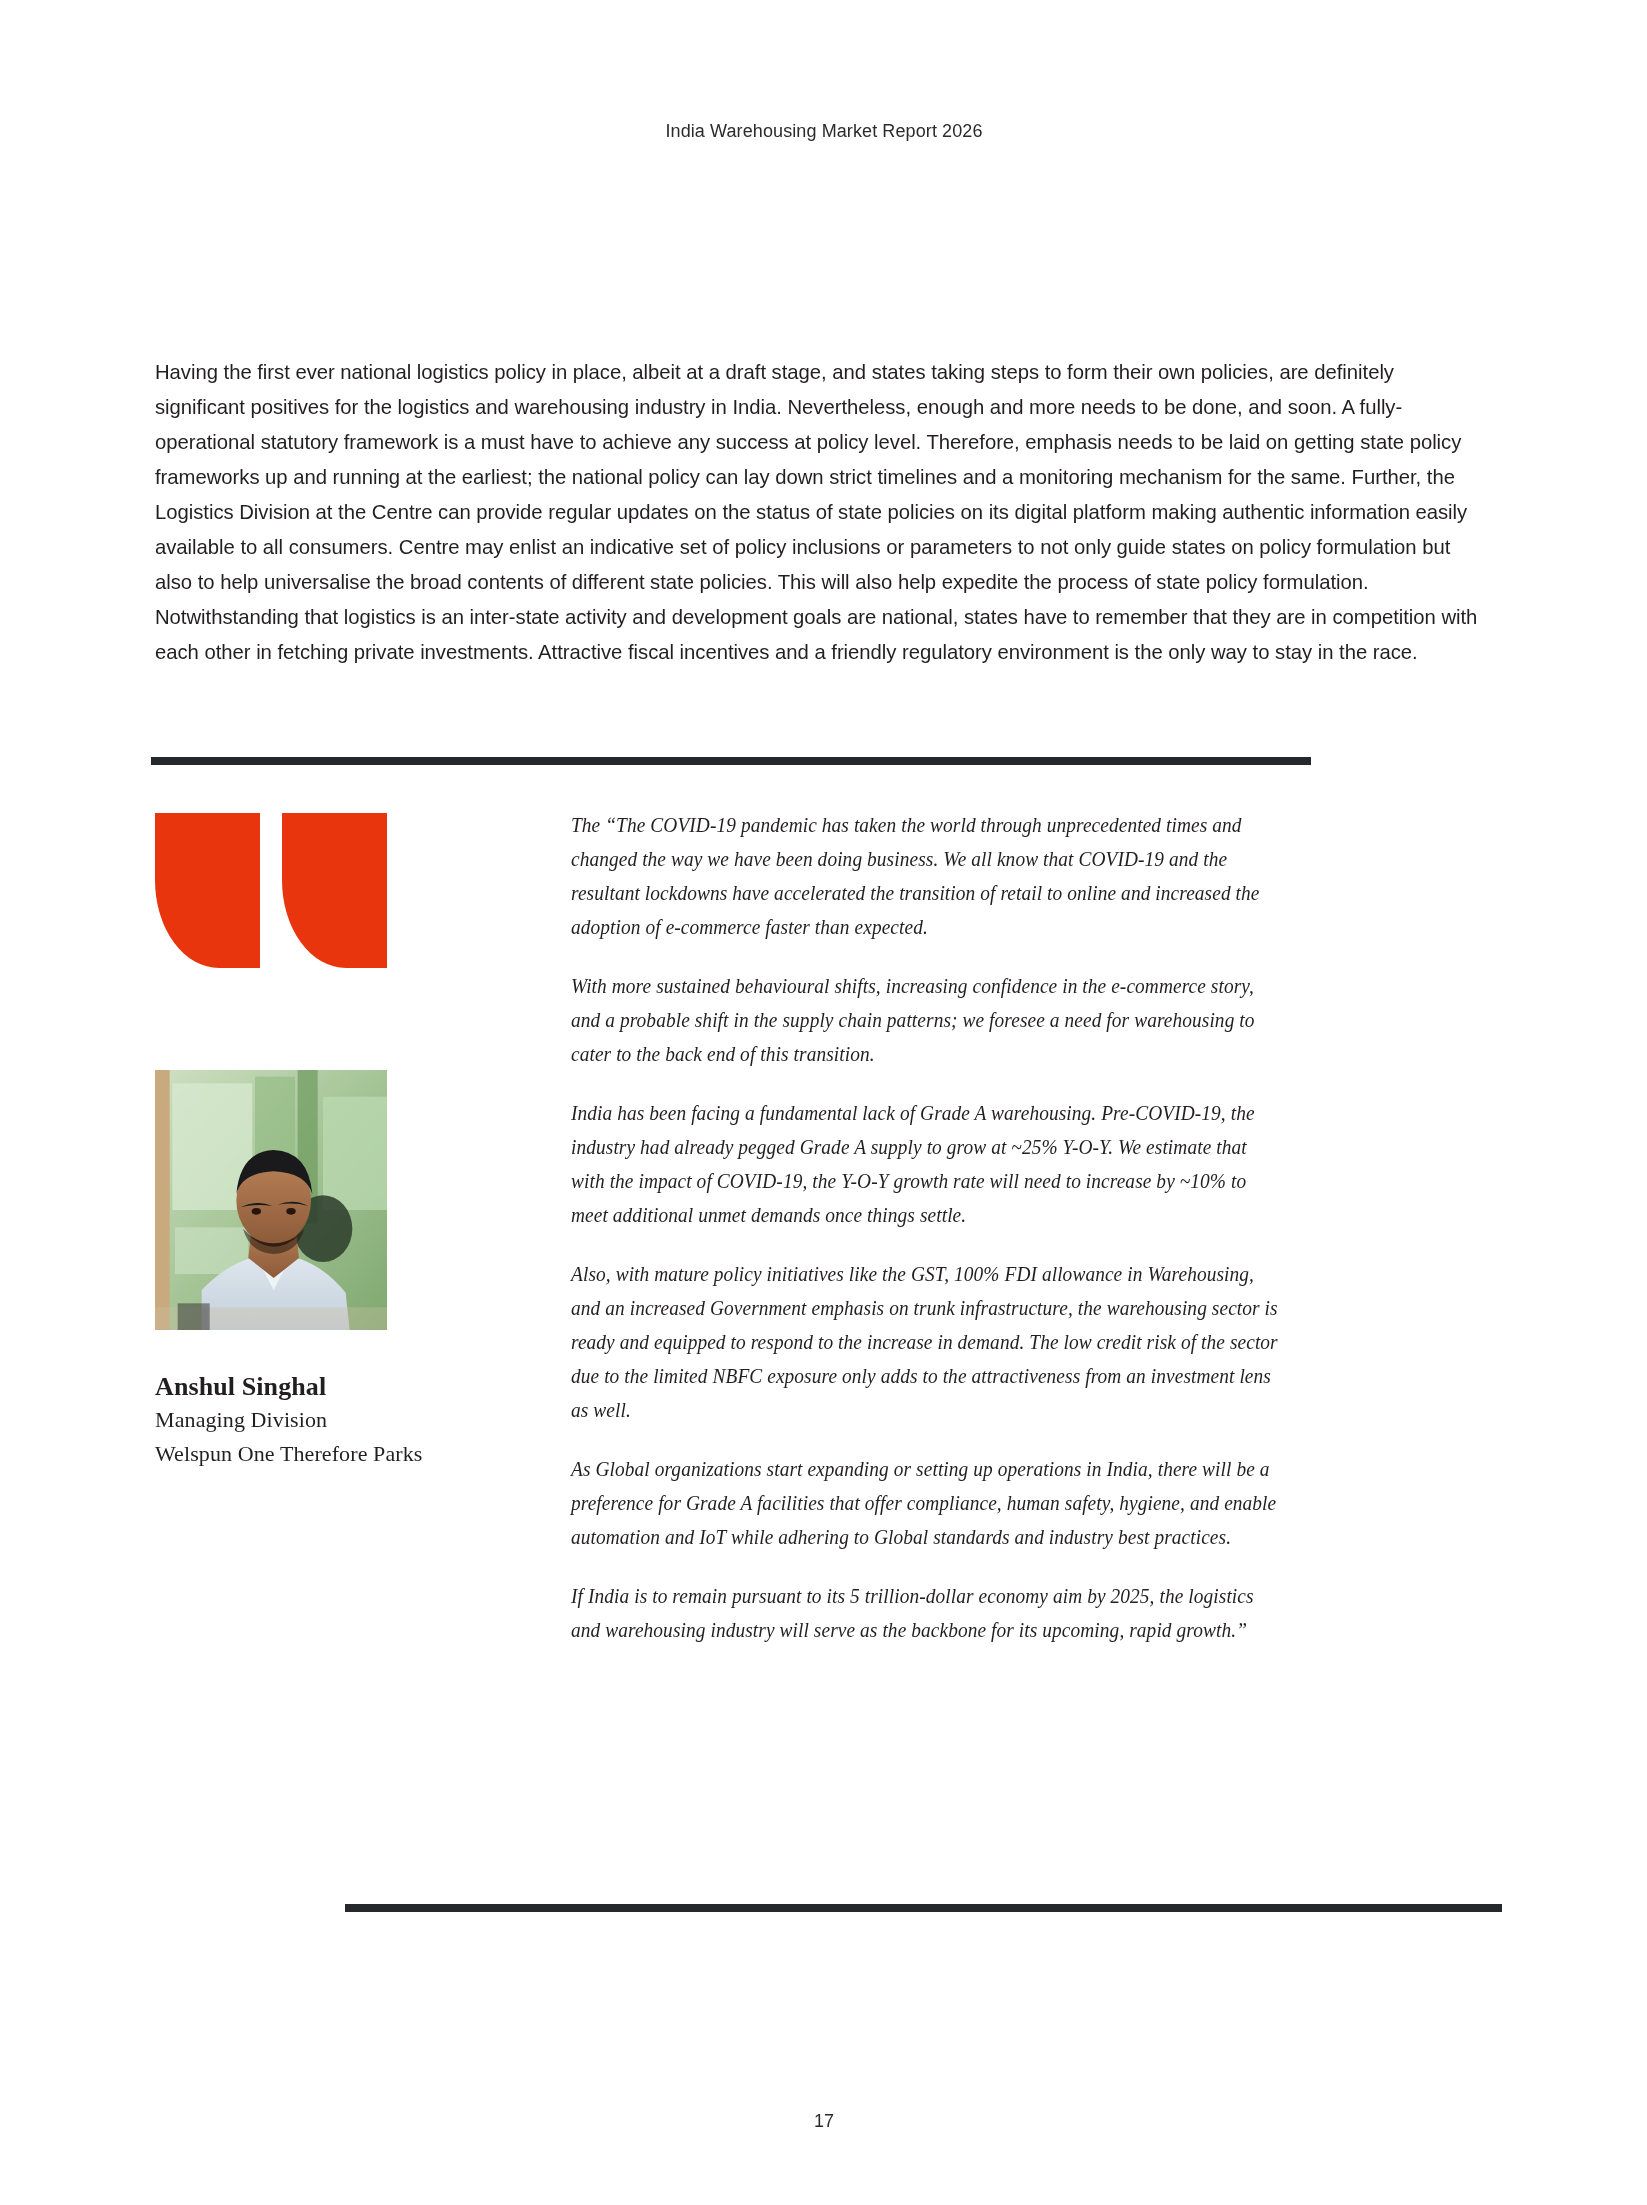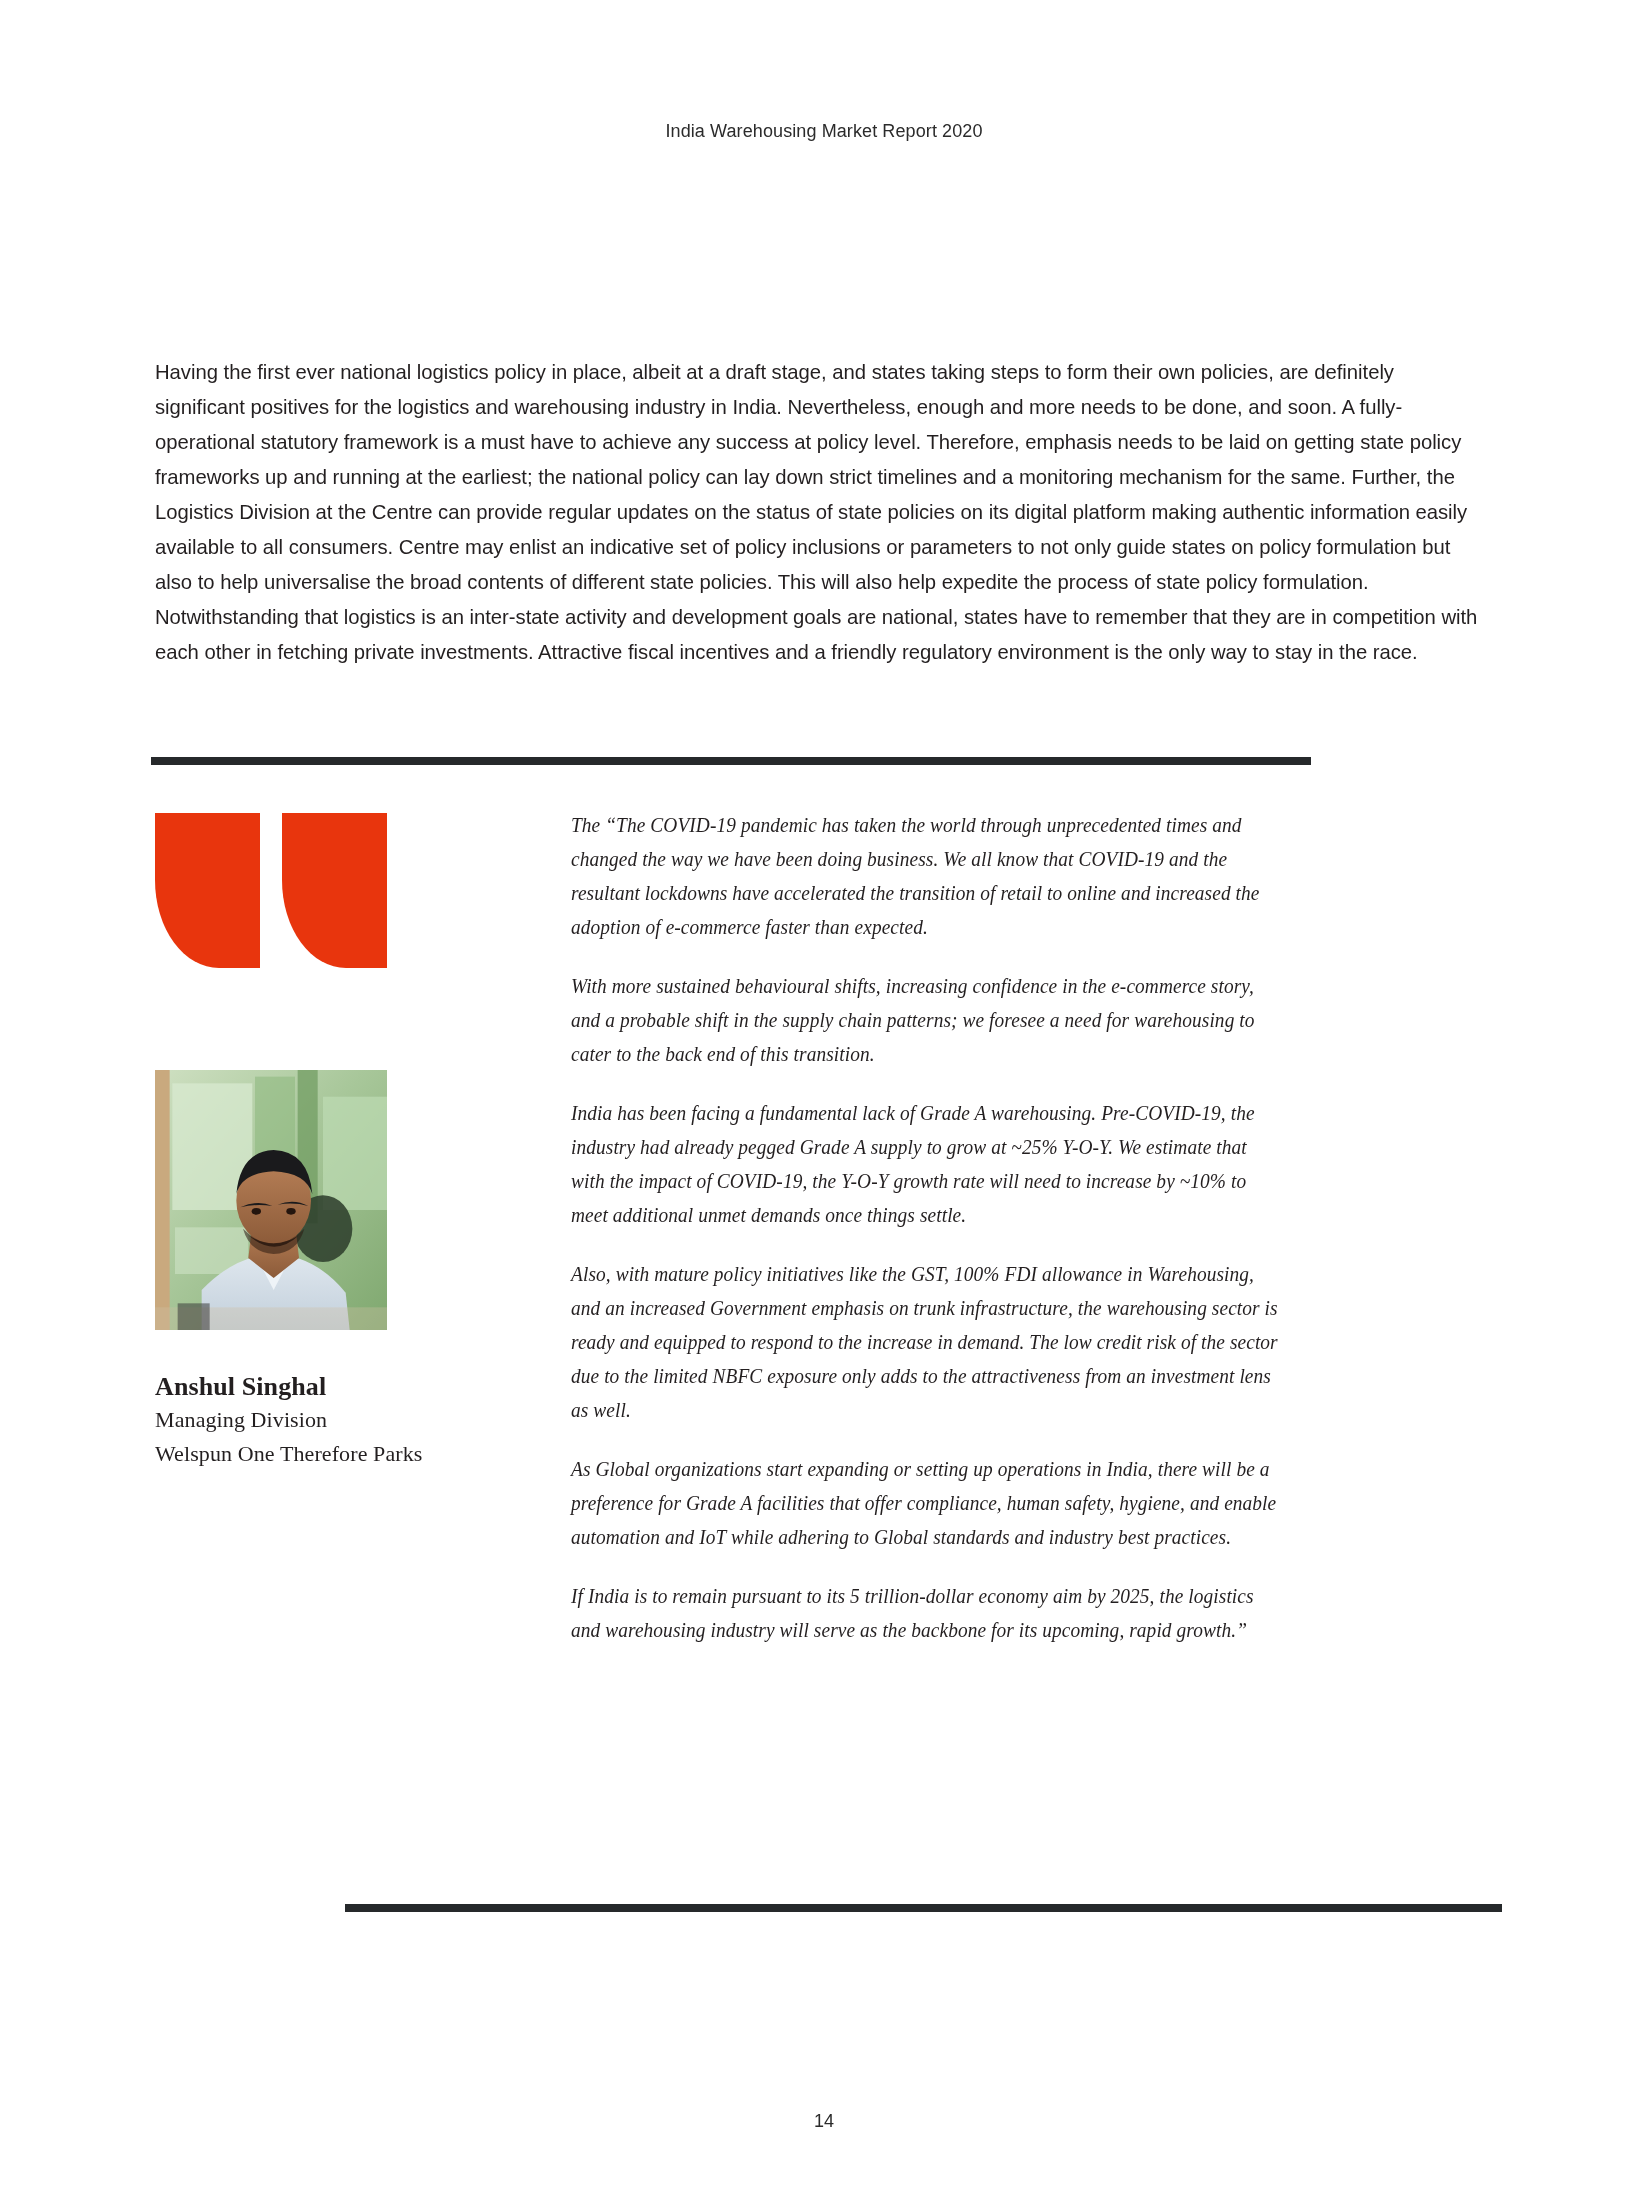--- a/index.html
+++ b/index.html
@@ -171,21 +171,21 @@
     width: 1648px;
     text-align: center;
     font-family: "Liberation Sans", sans-serif;
     font-size: 18px;
     color: #2b2b2b;
   }
 </style>
 </head>
 <body>
 
-<div class="page-header">India Warehousing Market Report 2020</div>
+<div class="page-header">India Warehousing Market Report 2026</div>
 
 <div class="intro-copy">Having the first ever national logistics policy in place, albeit at a draft stage, and states taking steps to form their own policies, are definitely significant positives for the logistics and warehousing industry in India. Nevertheless, enough and more needs to be done, and soon. A fully-operational statutory framework is a must have to achieve any success at policy level. Therefore, emphasis needs to be laid on getting state policy frameworks up and running at the earliest; the national policy can lay down strict timelines and a monitoring mechanism for the same. Further, the Logistics Division at the Centre can provide regular updates on the status of state policies on its digital platform making authentic information easily available to all consumers. Centre may enlist an indicative set of policy inclusions or parameters to not only guide states on policy formulation but also to help universalise the broad contents of different state policies. This will also help expedite the process of state policy formulation. Notwithstanding that logistics is an inter-state activity and development goals are national, states have to remember that they are in competition with each other in fetching private investments. Attractive fiscal incentives and a friendly regulatory environment is the only way to stay in the race.</div>
 
 <div class="rule rule-top" style="background: rgb(38, 41, 43);"></div>
 
 <div class="quote-block">
 
   <div class="quote-aside">
 
     <div class="quote-mark">
@@ -254,14 +254,14 @@
     <p>India has been facing a fundamental lack of Grade A warehousing. Pre-COVID-19, the industry had already pegged Grade A supply to grow at ~25% Y-O-Y. We estimate that with the impact of COVID-19, the Y-O-Y growth rate will need to increase by ~10% to meet additional unmet demands once things settle.</p>
     <p>Also, with mature policy initiatives like the GST, 100% FDI allowance in Warehousing, and an increased Government emphasis on trunk infrastructure, the warehousing sector is ready and equipped to respond to the increase in demand. The low credit risk of the sector due to the limited NBFC exposure only adds to the attractiveness from an investment lens as well.</p>
     <p>As Global organizations start expanding or setting up operations in India, there will be a preference for Grade A facilities that offer compliance, human safety, hygiene, and enable automation and IoT while adhering to Global standards and industry best practices.</p>
     <p>If India is to remain pursuant to its 5 trillion-dollar economy aim by 2025, the logistics and warehousing industry will serve as the backbone for its upcoming, rapid growth.”</p>
   </div>
 
 </div>
 
 <div class="rule rule-bottom" style="background: rgb(38, 41, 43);"></div>
 
-<div class="page-number">14</div>
+<div class="page-number">17</div>
 
 
 </body></html>

